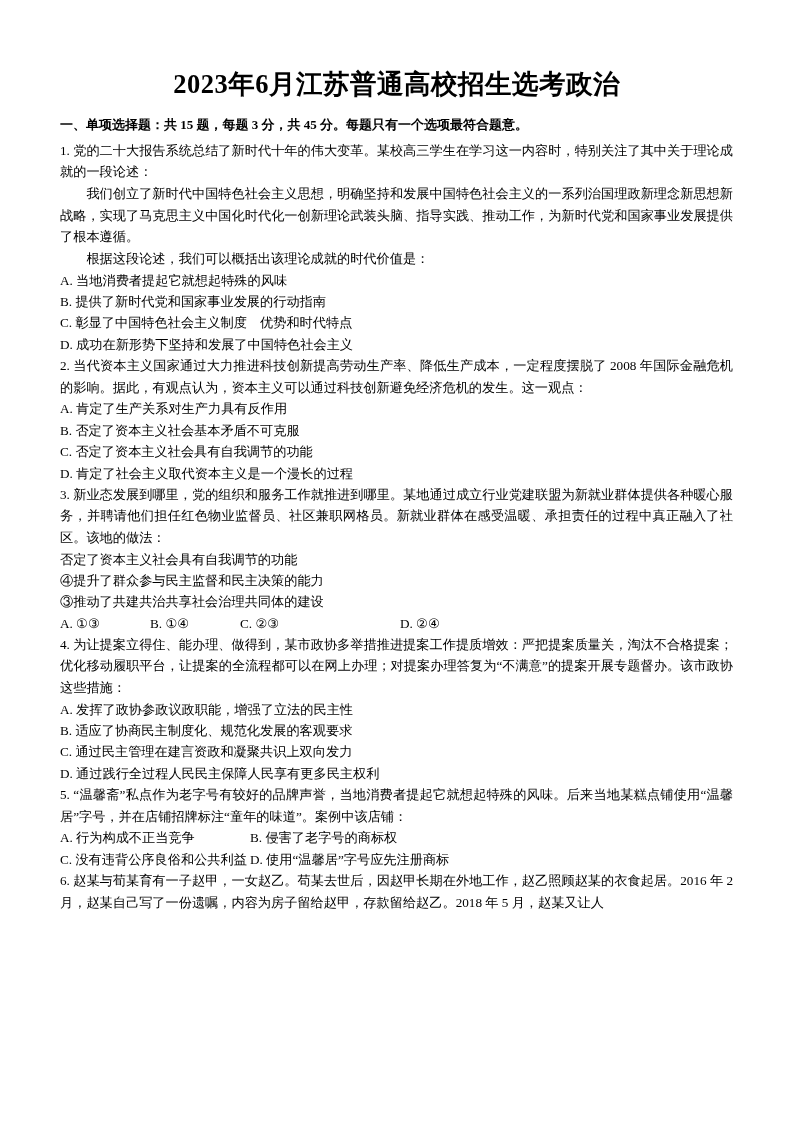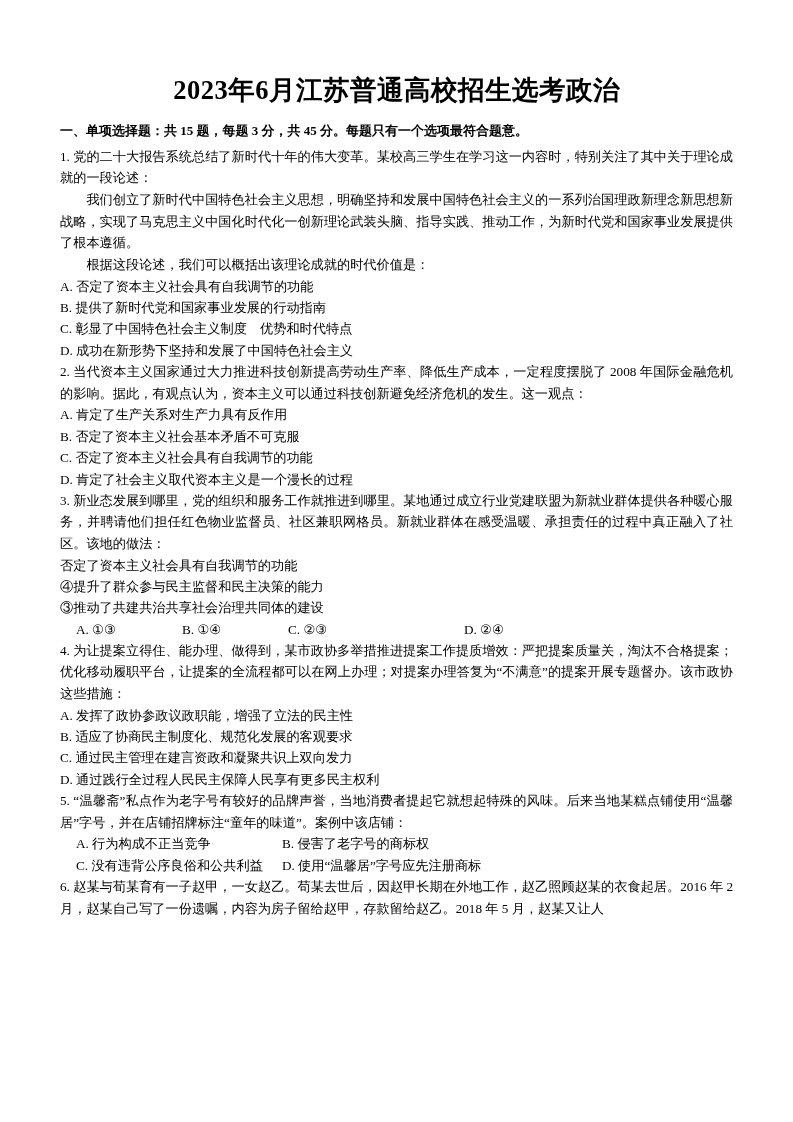--- a/index.html
+++ b/index.html
@@ -19,21 +19,21 @@
     height: 1122px;
     box-sizing: border-box;
     padding: 56px 60px 0 60px;
     position: relative;
   }
   .doc-title {
     font-size: 26.5px;
     font-weight: bold;
     text-align: center;
     letter-spacing: 0.5px;
-    margin: 18px 0 14px 0;
+    margin: 12px 0 14px 0;
     line-height: 1.25;
   }
   .section-head {
     font-size: 13px;
     font-weight: bold;
     margin: 0 0 4px 0;
     line-height: 1.6;
   }
   .q {
     margin: 0;
@@ -53,21 +53,20 @@
     line-height: 1.62;
     margin: 0;
   }
   .opt-row {
     display: flex;
     font-size: 13.2px;
     line-height: 1.62;
   }
   .opt-row > span {
     display: inline-block;
-    margin-left: 16px;
   }
   .opt-4 > span:nth-child(1) { width: 90px; }
   .opt-4 > span:nth-child(2) { width: 90px; }
   .opt-4 > span:nth-child(3) { width: 160px; }
   .opt-4 > span:nth-child(4) { width: 120px; }
   .opt-2 > span:nth-child(1) { width: 190px; }
   .opt-2 > span:nth-child(2) { width: 380px; }
 </style>
 </head>
 <body>
@@ -75,21 +74,21 @@
 <div class="page">
 
   <h1 class="doc-title">2023年6月江苏普通高校招生选考政治</h1>
 
   <div class="section-head">一、单项选择题：共 15 题，每题 3 分，共 45 分。每题只有一个选项最符合题意。</div>
 
   <div class="q">
     <p class="para">1. 党的二十大报告系统总结了新时代十年的伟大变革。某校高三学生在学习这一内容时，特别关注了其中关于理论成就的一段论述：</p>
     <p class="para indent2">我们创立了新时代中国特色社会主义思想，明确坚持和发展中国特色社会主义的一系列治国理政新理念新思想新战略，实现了马克思主义中国化时代化一创新理论武装头脑、指导实践、推动工作，为新时代党和国家事业发展提供了根本遵循。</p>
     <p class="para indent2">根据这段论述，我们可以概括出该理论成就的时代价值是：</p>
-    <p class="opt">A. 否定了资本主义社会具有自我调节的功能</p>
+    <p class="opt">A. 当地消费者提起它就想起特殊的风味</p>
     <p class="opt">B. 提供了新时代党和国家事业发展的行动指南</p>
     <p class="opt">C. 彰显了中国特色社会主义制度　优势和时代特点</p>
     <p class="opt">D. 成功在新形势下坚持和发展了中国特色社会主义</p>
   </div>
 
   <div class="q">
     <p class="para">2. 当代资本主义国家通过大力推进科技创新提高劳动生产率、降低生产成本，一定程度摆脱了 2008 年国际金融危机的影响。据此，有观点认为，资本主义可以通过科技创新避免经济危机的发生。这一观点：</p>
     <p class="opt">A. 肯定了生产关系对生产力具有反作用</p>
     <p class="opt">B. 否定了资本主义社会基本矛盾不可克服</p>
     <p class="opt">C. 否定了资本主义社会具有自我调节的功能</p>

